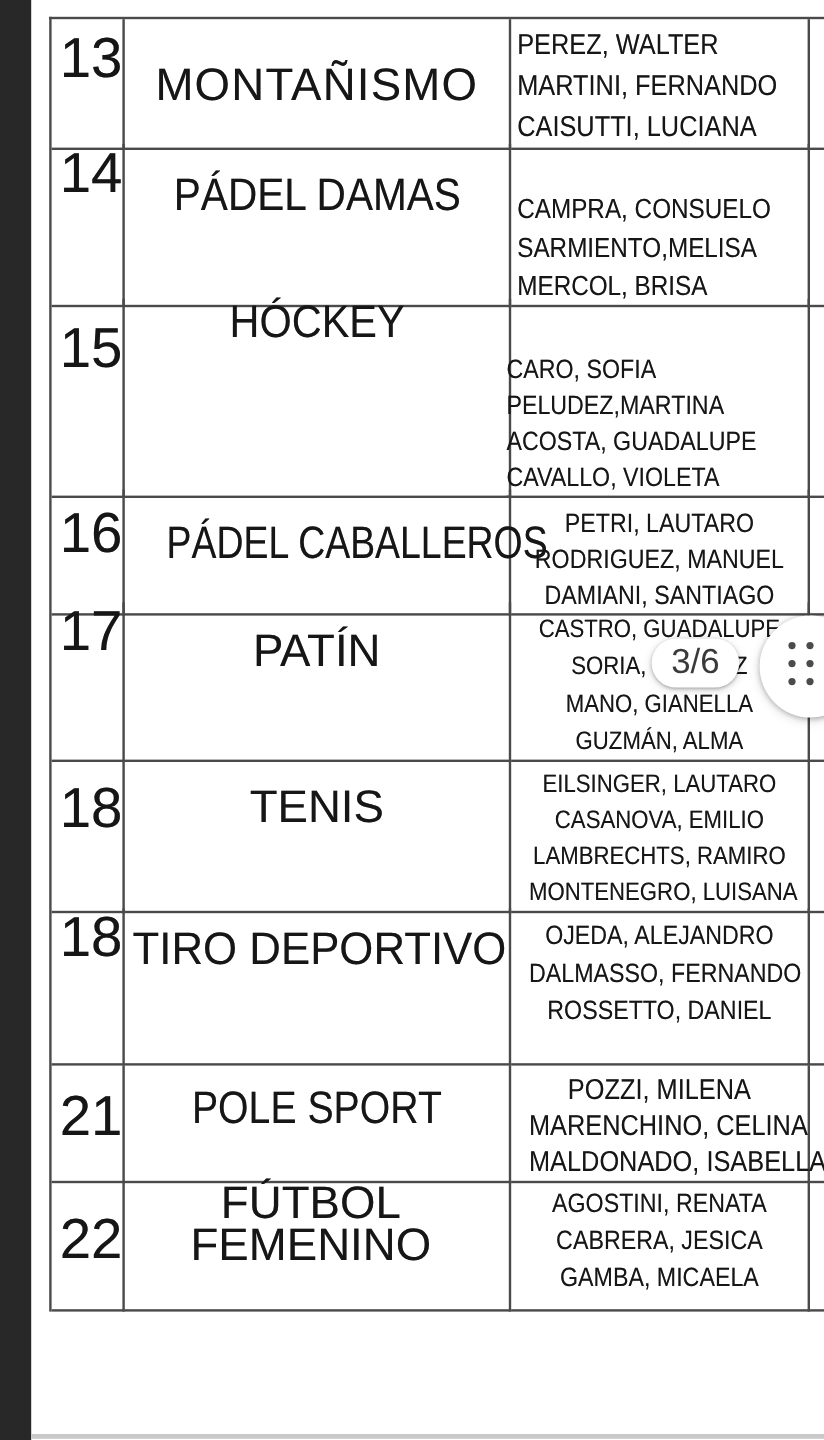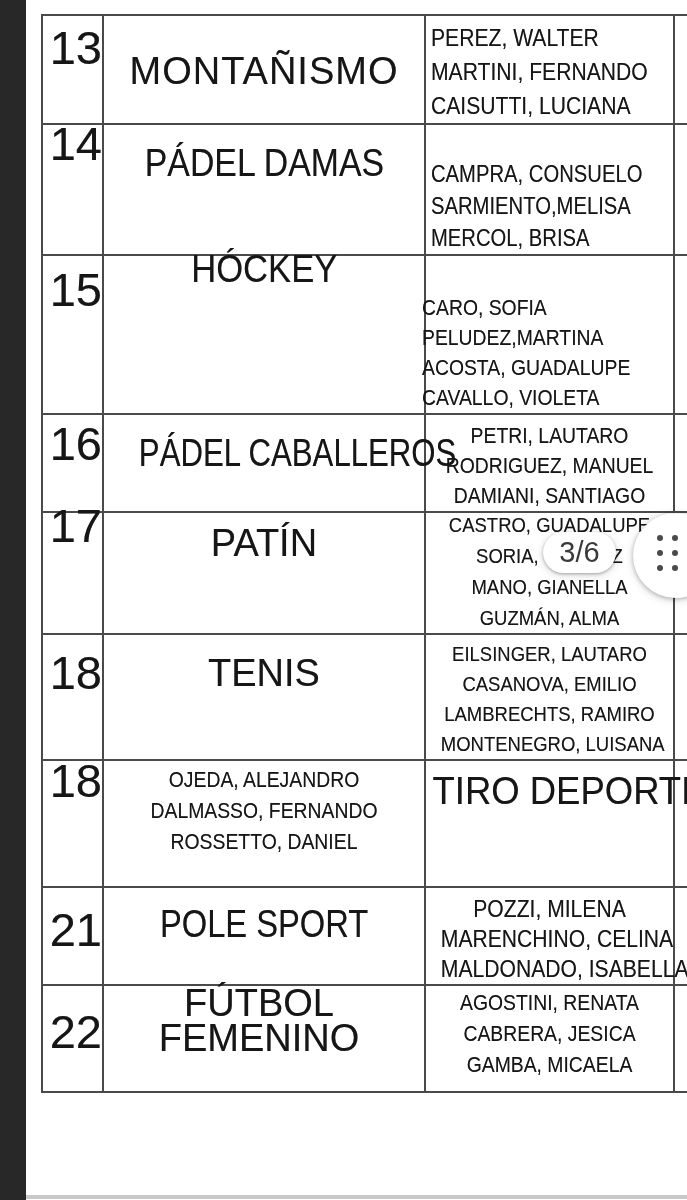--- a/index.html
+++ b/index.html
@@ -152,26 +152,26 @@
         <div class="nline">EILSINGER, LAUTARO</div>
         <div class="nline">CASANOVA, EMILIO</div>
         <div class="nline">LAMBRECHTS, RAMIRO</div>
         <div class="nline">MONTENEGRO, LUISANA</div>
       </div>
       <div class="cell last"></div>
     </div>
 
     <div class="trow r6">
       <div class="cell num">18</div>
+      <div class="cell sport"><span class="sx">TIRO DEPORTIVO</span></div>
       <div class="cell names c">
         <div class="nline">OJEDA, ALEJANDRO</div>
         <div class="nline">DALMASSO, FERNANDO</div>
         <div class="nline">ROSSETTO, DANIEL</div>
       </div>
-      <div class="cell sport"><span class="sx">TIRO DEPORTIVO</span></div>
       <div class="cell last"></div>
     </div>
 
 
     <div class="trow r8">
       <div class="cell num">21</div>
       <div class="cell sport"><span class="sx">POLE SPORT</span></div>
       <div class="cell names c">
         <div class="nline">POZZI, MILENA</div>
         <div class="nline">MARENCHINO, CELINA</div>

